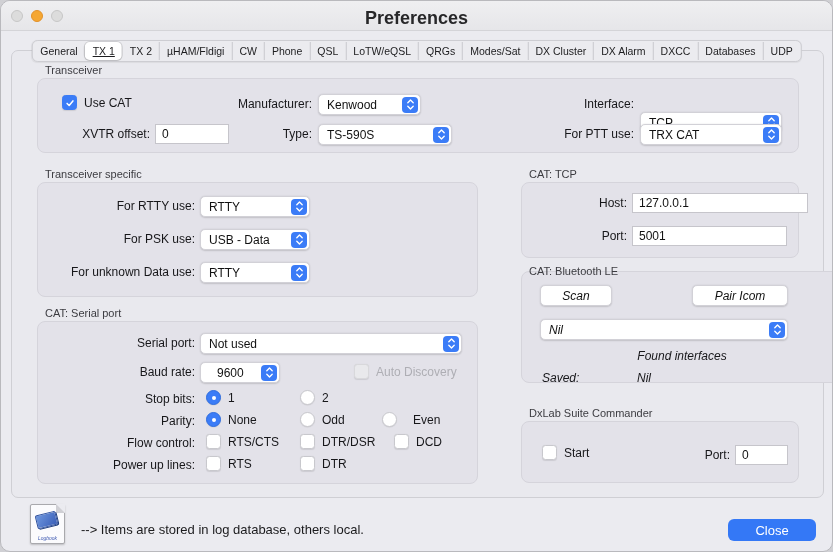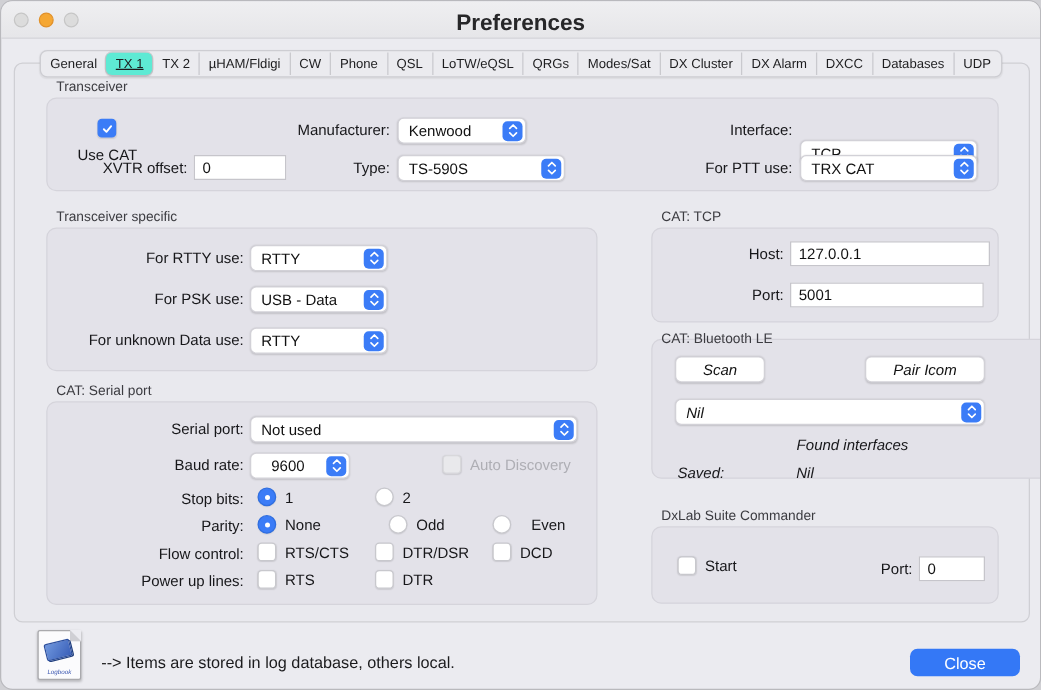--- a/index.html
+++ b/index.html
@@ -32,21 +32,21 @@
     position:absolute; top:39px; left:50%; transform:translateX(-50%);
     display:flex; align-items:stretch; background:#ebebef;
     border:1px solid #cdcdd2; border-radius:6px; padding:1px; z-index:5;
     box-shadow:0 0.5px 1px rgba(0,0,0,.06);
   }
   .tab{
     font-size:10.5px; color:#1d1d1f; padding:3px 7px; white-space:nowrap;
     border-left:1px solid #c9c9ce; display:flex; align-items:center; cursor:default;
   }
   .tab:first-child{ border-left:none; }
-  .tab.selected{ background:#5eead4; border-radius:5px; border-left-color:transparent;
+  .tab.selected{ background:#ffffff; border-radius:5px; border-left-color:transparent;
     box-shadow:0 0 0 1px rgba(0,0,0,.12), 0 1px 1px rgba(0,0,0,.08);text-decoration:underline; }
   .tab.selected + .tab{ border-left-color:transparent; }
 
   
   .sectlabel{ position:absolute; font-size:11px; color:#3c3c41; z-index:2; }
   .box{
     position:absolute; background:#e3e2e9; border:1px solid #d5d4db;
     border-radius:8px; z-index:1;
   }
   .lbl{ position:absolute; font-size:12px; color:#17171a; text-align:right; line-height:15px; }
@@ -149,21 +149,21 @@
     <div class="tab">Modes/Sat</div>
     <div class="tab">DX Cluster</div>
     <div class="tab">DX Alarm</div>
     <div class="tab">DXCC</div>
     <div class="tab">Databases</div>
     <div class="tab">UDP</div>
   </div>
 
   <div class="sectlabel" style="left:44px; top:63px;">Transceiver</div>
   <div class="box" style="left:36px; top:77px; width:762px; height:75px;">
-    <div class="cbrow" style="left:24px; top:16px;flex-direction:column;">
+    <div class="cbrow" style="left:24px; top:16px;">
       <span class="cb checked">
         <svg viewBox="0 0 12 12" width="10" height="10">
             <path d="M2.5 6.5 L5 9 L9.5 3.5" stroke="#fff" stroke-width="1.8" fill="none" stroke-linecap="round" stroke-linejoin="round"></path>
           </svg>
       </span>
       <span class="optlabel">Use CAT</span>
     </div>
     <div class="lbl" style="left:154px; top:18px; width:120px;">Manufacturer:</div>
     <div class="popup" style="left:280px; top:15px; width:103px;">
       <span class="popup-val">Kenwood</span>
@@ -279,25 +279,25 @@
     <div class="cbrow" style="left:262px; top:68px;">
       <span class="radio"></span>
       <span class="optlabel">2</span>
     </div>
 
     <div class="lbl" style="left:7px; top:92px; width:150px;">Parity:</div>
     <div class="cbrow" style="left:168px; top:90px;">
       <span class="radio selected"></span>
       <span class="optlabel">None</span>
     </div>
-    <div class="cbrow" style="left:273px; top:90px;">
+    <div class="cbrow" style="left:262px; top:90px;">
       <span class="radio"></span>
       <span class="optlabel">Odd</span>
     </div>
-    <div class="cbrow" style="left:356px; top:90px;gap:16px;">
+    <div class="cbrow" style="left:344px; top:90px;gap:16px;">
       <span class="radio"></span>
       <span class="optlabel">Even</span>
     </div>
 
     <div class="lbl" style="left:7px; top:114px; width:150px;">Flow control:</div>
     <div class="cbrow" style="left:168px; top:112px;">
       <span class="cb"></span>
       <span class="optlabel">RTS/CTS</span>
     </div>
     <div class="cbrow" style="left:262px; top:112px;">
@@ -316,21 +316,21 @@
     </div>
     <div class="cbrow" style="left:262px; top:134px;">
       <span class="cb"></span>
       <span class="optlabel">DTR</span>
     </div>
   </div>
 
   <div class="sectlabel" style="left:528px; top:167px;">CAT: TCP</div>
   <div class="box" style="left:520px; top:181px; width:278px; height:76px;">
     <div class="lbl" style="left:25px; top:13px; width:80px;">Host:</div>
-    <div class="textfield" style="left:110px; top:10px; width:160px;">
+    <div class="textfield" style="left:110px; top:10px; width:176px;">
         <span>127.0.0.1</span>
       </div>
     <div class="lbl" style="left:25px; top:46px; width:80px;">Port:</div>
     <div class="textfield" style="left:110px; top:43px; width:155px;">
         <span>5001</span>
       </div>
   </div>
 
   <div class="sectlabel" style="left:528px; top:264px;">CAT: Bluetooth LE</div>
   <div class="box" style="left:520px; top:270px; width:322px; height:112px;font-style:italic;">

